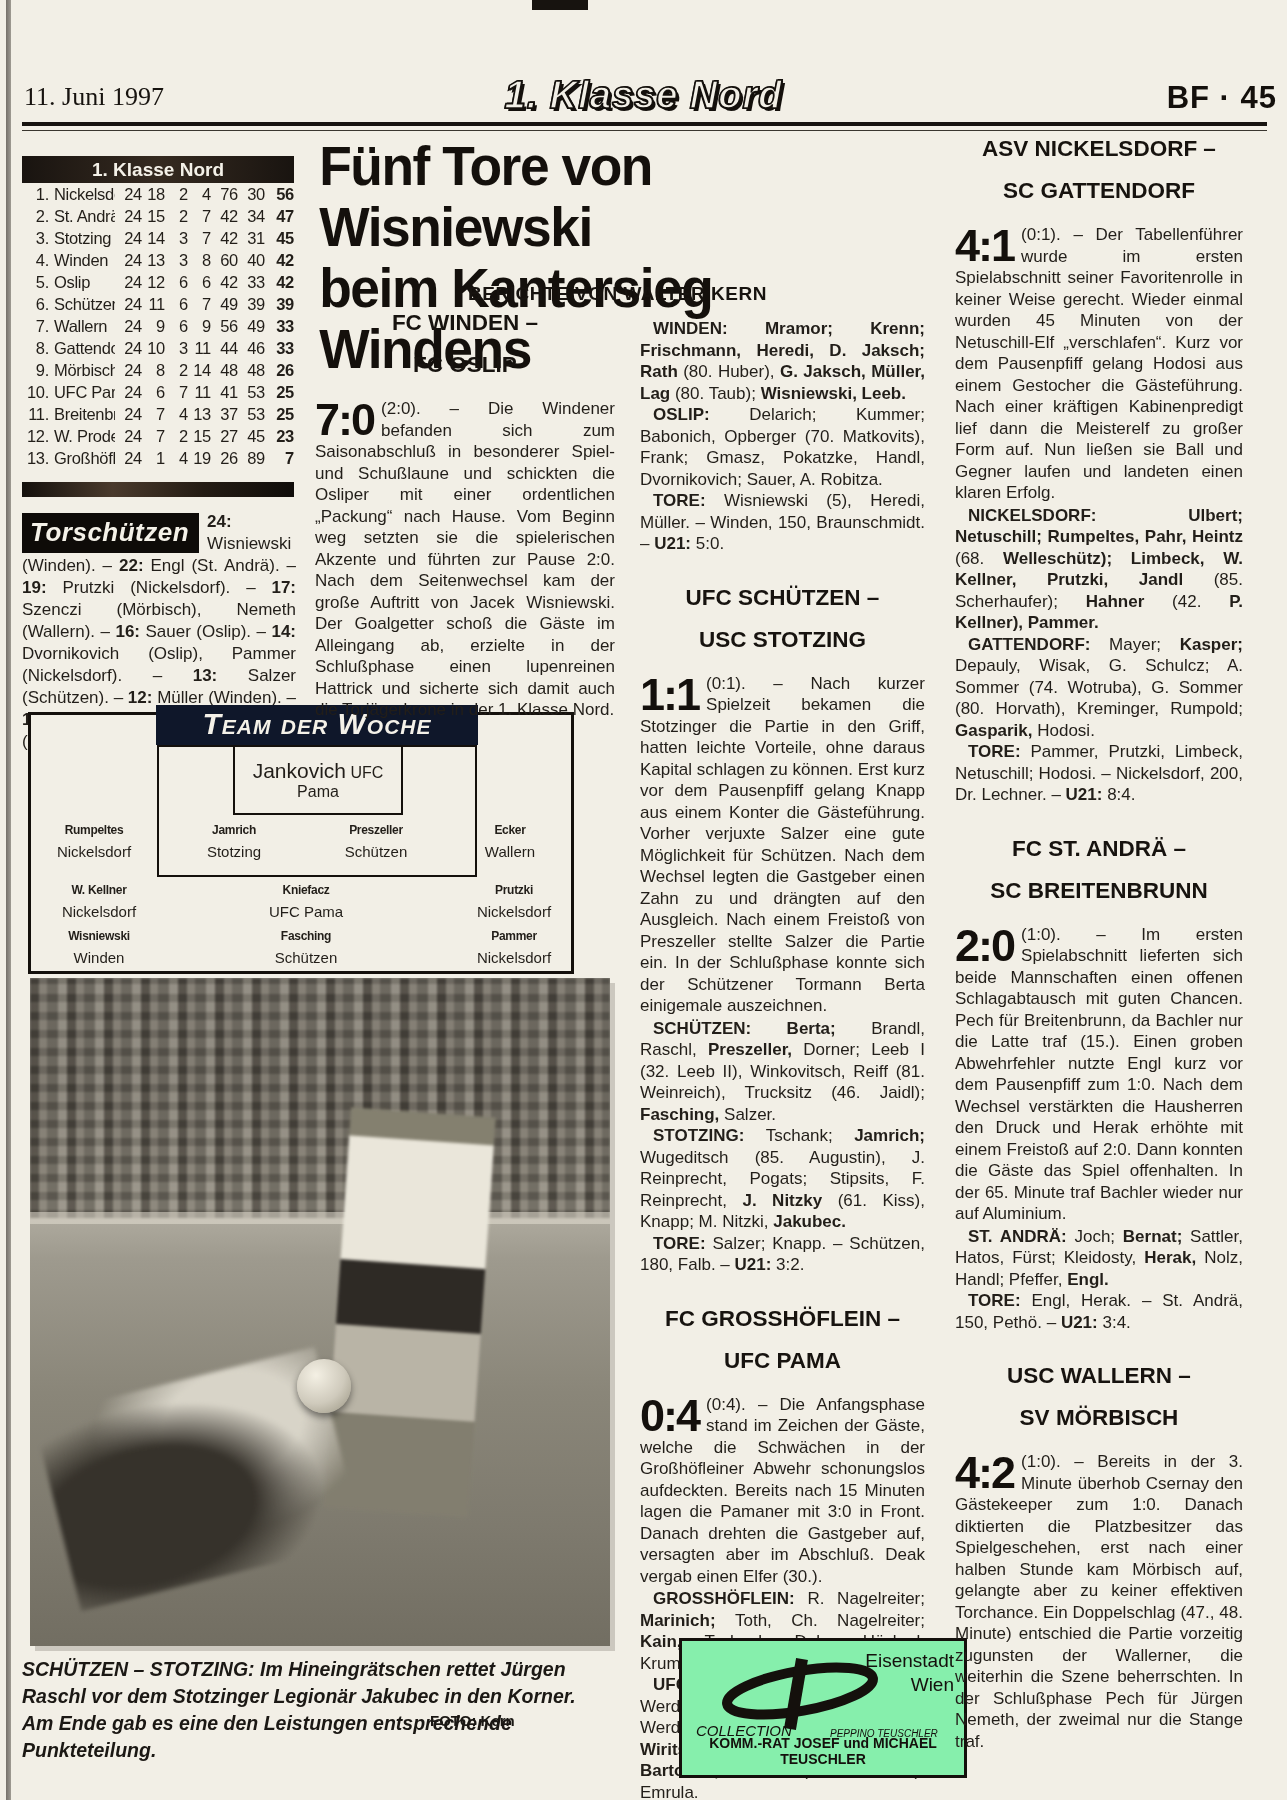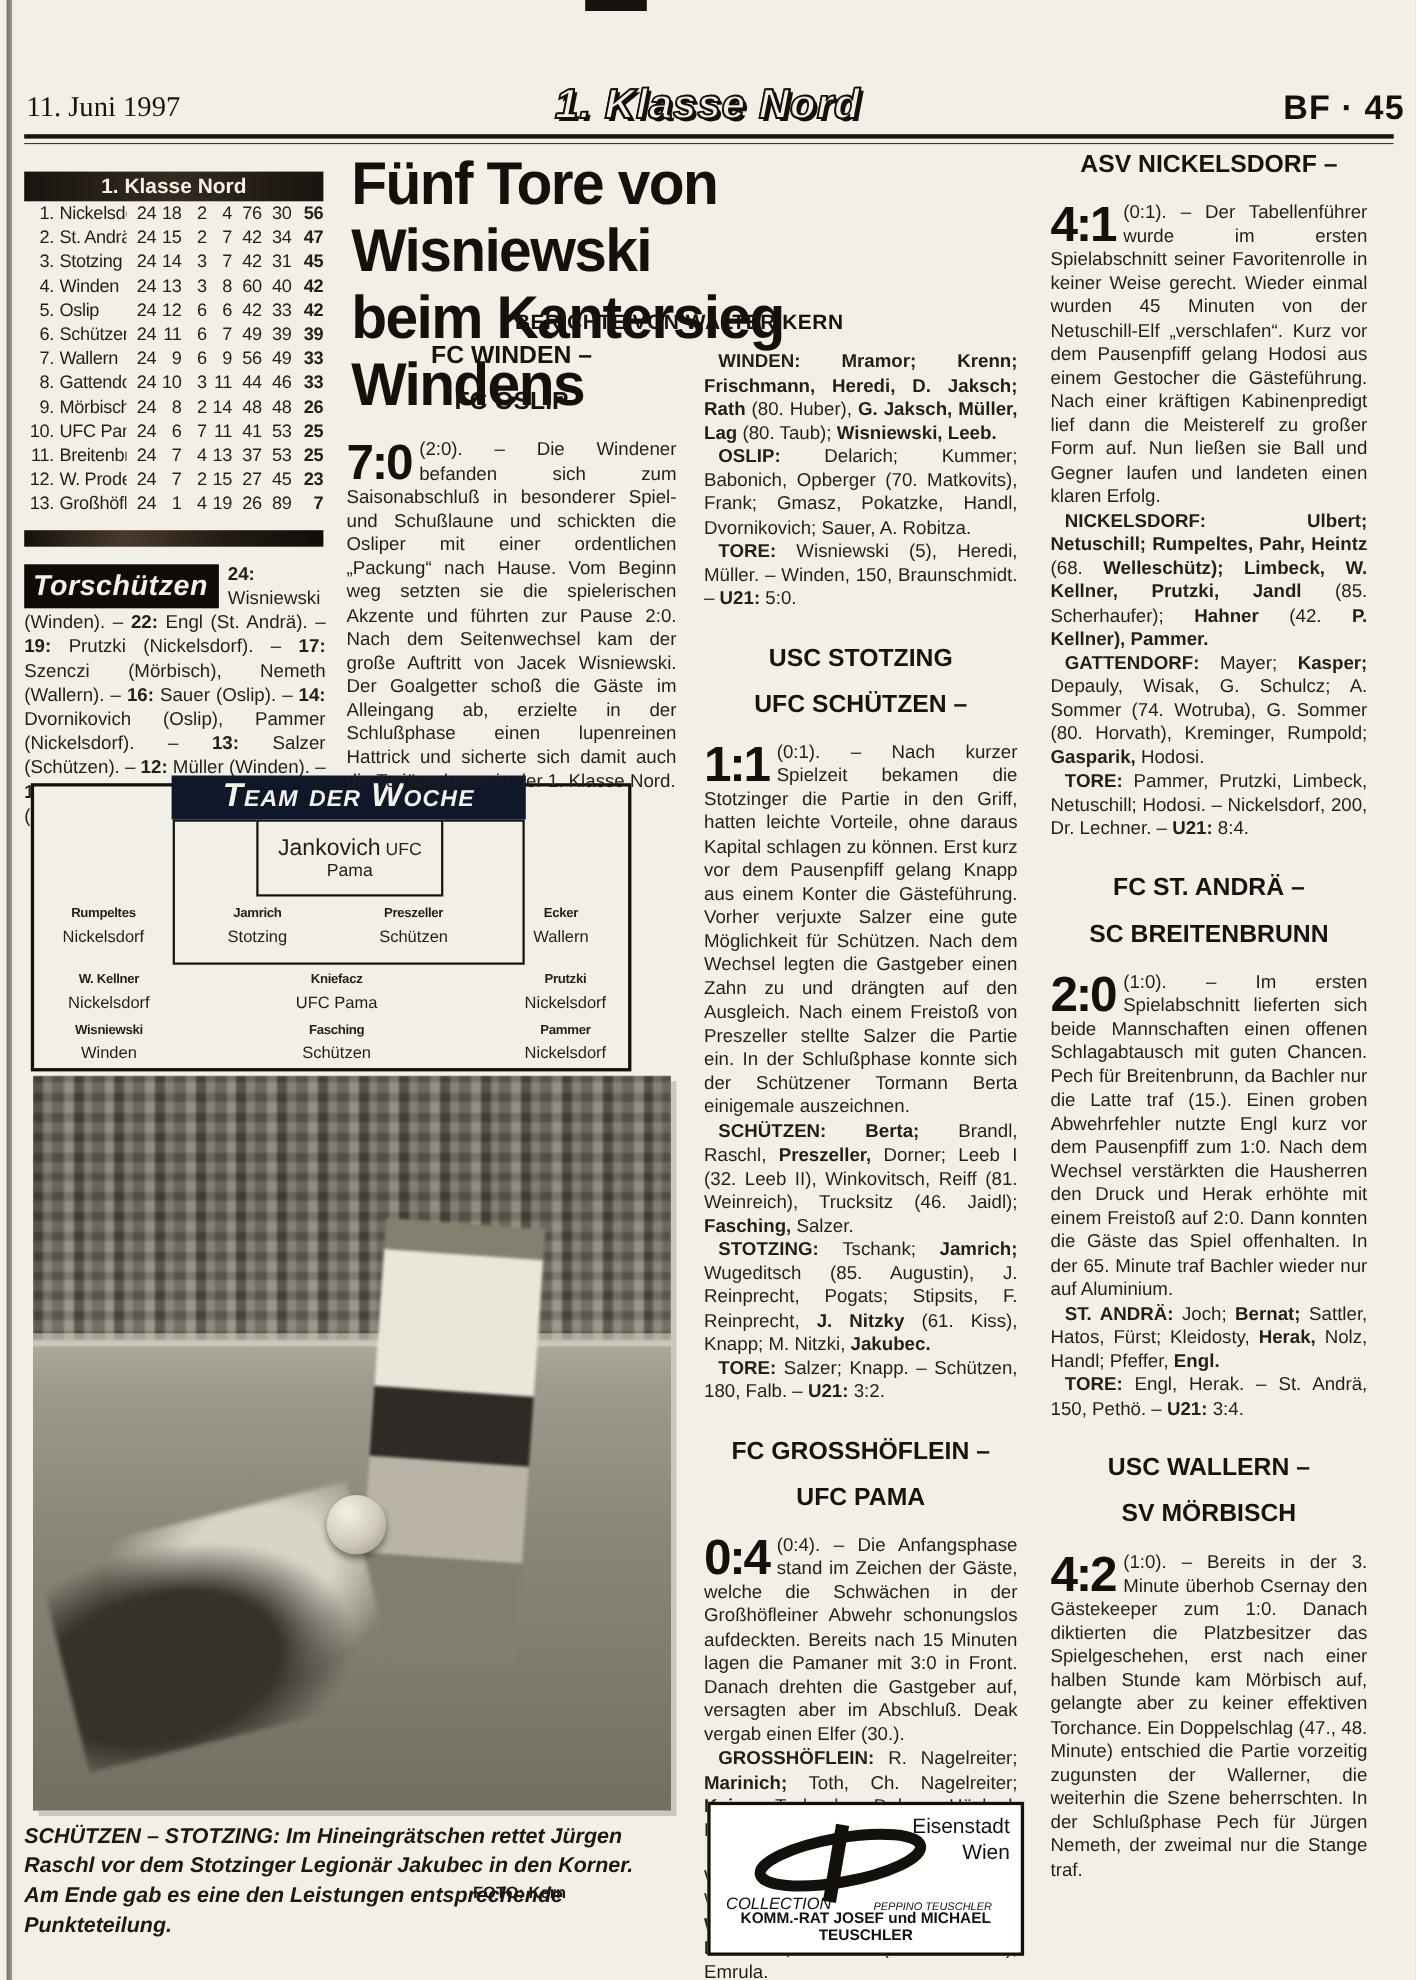--- a/index.html
+++ b/index.html
@@ -74,21 +74,21 @@
   .colB{position:absolute;left:640px;top:318px;width:285px;}
   .colR{position:absolute;left:955px;top:128px;width:288px;}
   .match-title{text-align:center;font-weight:bold;font-size:22.5px;color:#17130f;margin:0 0 12px 0;}
   .match-title .l{display:block;line-height:28px;padding:7px 0;}
   .mt-space{margin-top:22px;}
   .body-p{font-size:17px;line-height:21.5px;text-align:justify;margin:0 0 1px 0;}
   .score{float:left;font-weight:bold;font-size:45px;line-height:39px;letter-spacing:-2px;margin:2px 7px 0 0;color:#14100c;}
   .lineup{font-size:17px;line-height:21.5px;text-align:justify;text-indent:13px;margin:0;}
   .lineup b{font-weight:bold;}
   
-  .adbox{position:absolute;left:643px;top:1638px;width:282px;height:134px;border:3px solid #14100c;background:#ffffff;}
+  .adbox{position:absolute;left:679px;top:1638px;width:282px;height:134px;border:3px solid #14100c;background:#86efac;}
   .ad-city{position:absolute;right:10px;top:8px;text-align:right;font-size:19px;line-height:24px;color:#14100c;}
   .ad-logo{position:absolute;left:28px;top:14px;}
   .ad-collection{position:absolute;left:14px;bottom:36px;font-style:italic;font-size:15px;color:#14100c;}
   .ad-name{position:absolute;left:148px;bottom:36px;font-style:italic;font-size:10px;color:#14100c;}
   .ad-bottom{position:absolute;left:0;right:0;bottom:8px;text-align:center;font-weight:bold;font-size:14px;color:#14100c;}
 </style>
 </head>
 <body>
 
 <div id="page">
@@ -345,22 +345,22 @@
       <span class="score">7:0</span><span>(2:0). – Die Windener befanden sich zum Saisonabschluß in besonderer Spiel- und Schußlaune und schickten die Osliper mit einer ordentlichen „Packung“ nach Hause. Vom Beginn weg setzten sie die spielerischen Akzente und führten zur Pause 2:0. Nach dem Seitenwechsel kam der große Auftritt von Jacek Wisniewski. Der Goalgetter schoß die Gäste im Alleingang ab, erzielte in der Schlußphase einen lupenreinen Hattrick und sicherte sich damit auch die Torjägerkrone in der 1. Klasse Nord.</span>
     </p>
   </div>
 
   <div class="colB">
     <p class="lineup"><b>WINDEN: Mramor; Krenn; Frischmann, Heredi, D. Jaksch; Rath </b><span>(80. Huber), </span><b>G. Jaksch, Müller, Lag </b><span>(80. Taub); </span><b>Wisniewski, Leeb.</b></p>
     <p class="lineup"><b>OSLIP: </b><span>Delarich; Kummer; Babonich, Opberger (70. Matkovits), Frank; Gmasz, Pokatzke, Handl, Dvornikovich; Sauer, A. Robitza.</span></p>
     <p class="lineup"><b>TORE: </b><span>Wisniewski (5), Heredi, Müller. – Winden, 150, Braunschmidt. – </span><b>U21: </b><span>5:0.</span></p>
 
     <div class="match-title mt-space">
+      <span class="l">UFC SCHÜTZEN –</span>
       <span class="l">USC STOTZING</span>
-      <span class="l">UFC SCHÜTZEN –</span>
     </div>
     <p class="body-p">
       <span class="score">1:1</span><span>(0:1). – Nach kurzer Spielzeit bekamen die Stotzinger die Partie in den Griff, hatten leichte Vorteile, ohne daraus Kapital schlagen zu können. Erst kurz vor dem Pausenpfiff gelang Knapp aus einem Konter die Gästeführung. Vorher verjuxte Salzer eine gute Möglichkeit für Schützen. Nach dem Wechsel legten die Gastgeber einen Zahn zu und drängten auf den Ausgleich. Nach einem Freistoß von Preszeller stellte Salzer die Partie ein. In der Schlußphase konnte sich der Schützener Tormann Berta einigemale auszeichnen.</span>
     </p>
     <p class="lineup"><b>SCHÜTZEN: Berta; </b><span>Brandl, Raschl, </span><b>Preszeller, </b><span>Dorner; Leeb I (32. Leeb II), Winkovitsch, Reiff (81. Weinreich), Trucksitz (46. Jaidl); </span><b>Fasching, </b><span>Salzer.</span></p>
     <p class="lineup"><b>STOTZING: </b><span>Tschank; </span><b>Jamrich; </b><span>Wugeditsch (85. Augustin), J. Reinprecht, Pogats; Stipsits, F. Reinprecht, </span><b>J. Nitzky </b><span>(61. Kiss), Knapp; M. Nitzki, </span><b>Jakubec.</b></p>
     <p class="lineup"><b>TORE: </b><span>Salzer; Knapp. – Schützen, 180, Falb. – </span><b>U21: </b><span>3:2.</span></p>
 
     <div class="match-title mt-space">
       <span class="l">FC GROSSHÖFLEIN –</span>
@@ -386,20 +386,21 @@
       </g>
     </svg>
     <div class="ad-collection">COLLECTION</div>
     <div class="ad-name">PEPPINO TEUSCHLER</div>
     <div class="ad-bottom">KOMM.-RAT JOSEF und MICHAEL TEUSCHLER</div>
   </div>
 
   <div class="colR">
     <div class="match-title">
       <span class="l">ASV NICKELSDORF –</span>
+      <span class="l">SC GATTENDORF</span>
     </div>
     <p class="body-p">
       <span class="score">4:1</span><span>(0:1). – Der Tabellenführer wurde im ersten Spielabschnitt seiner Favoritenrolle in keiner Weise gerecht. Wieder einmal wurden 45 Minuten von der Netuschill-Elf „verschlafen“. Kurz vor dem Pausenpfiff gelang Hodosi aus einem Gestocher die Gästeführung. Nach einer kräftigen Kabinenpredigt lief dann die Meisterelf zu großer Form auf. Nun ließen sie Ball und Gegner laufen und landeten einen klaren Erfolg.</span>
     </p>
     <p class="lineup"><b>NICKELSDORF: Ulbert; Netuschill; Rumpeltes, Pahr, Heintz </b><span>(68. </span><b>Welleschütz); Limbeck, W. Kellner, Prutzki, Jandl </b><span>(85. Scherhaufer); </span><b>Hahner </b><span>(42. </span><b>P. Kellner), Pammer.</b></p>
     <p class="lineup"><b>GATTENDORF: </b><span>Mayer; </span><b>Kasper; </b><span>Depauly, Wisak, G. Schulcz; A. Sommer (74. Wotruba), G. Sommer (80. Horvath), Kreminger, Rumpold; </span><b>Gasparik, </b><span>Hodosi.</span></p>
     <p class="lineup"><b>TORE: </b><span>Pammer, Prutzki, Limbeck, Netuschill; Hodosi. – Nickelsdorf, 200, Dr. Lechner. – </span><b>U21: </b><span>8:4.</span></p>
 
     <div class="match-title mt-space">
       <span class="l">FC ST. ANDRÄ –</span>

